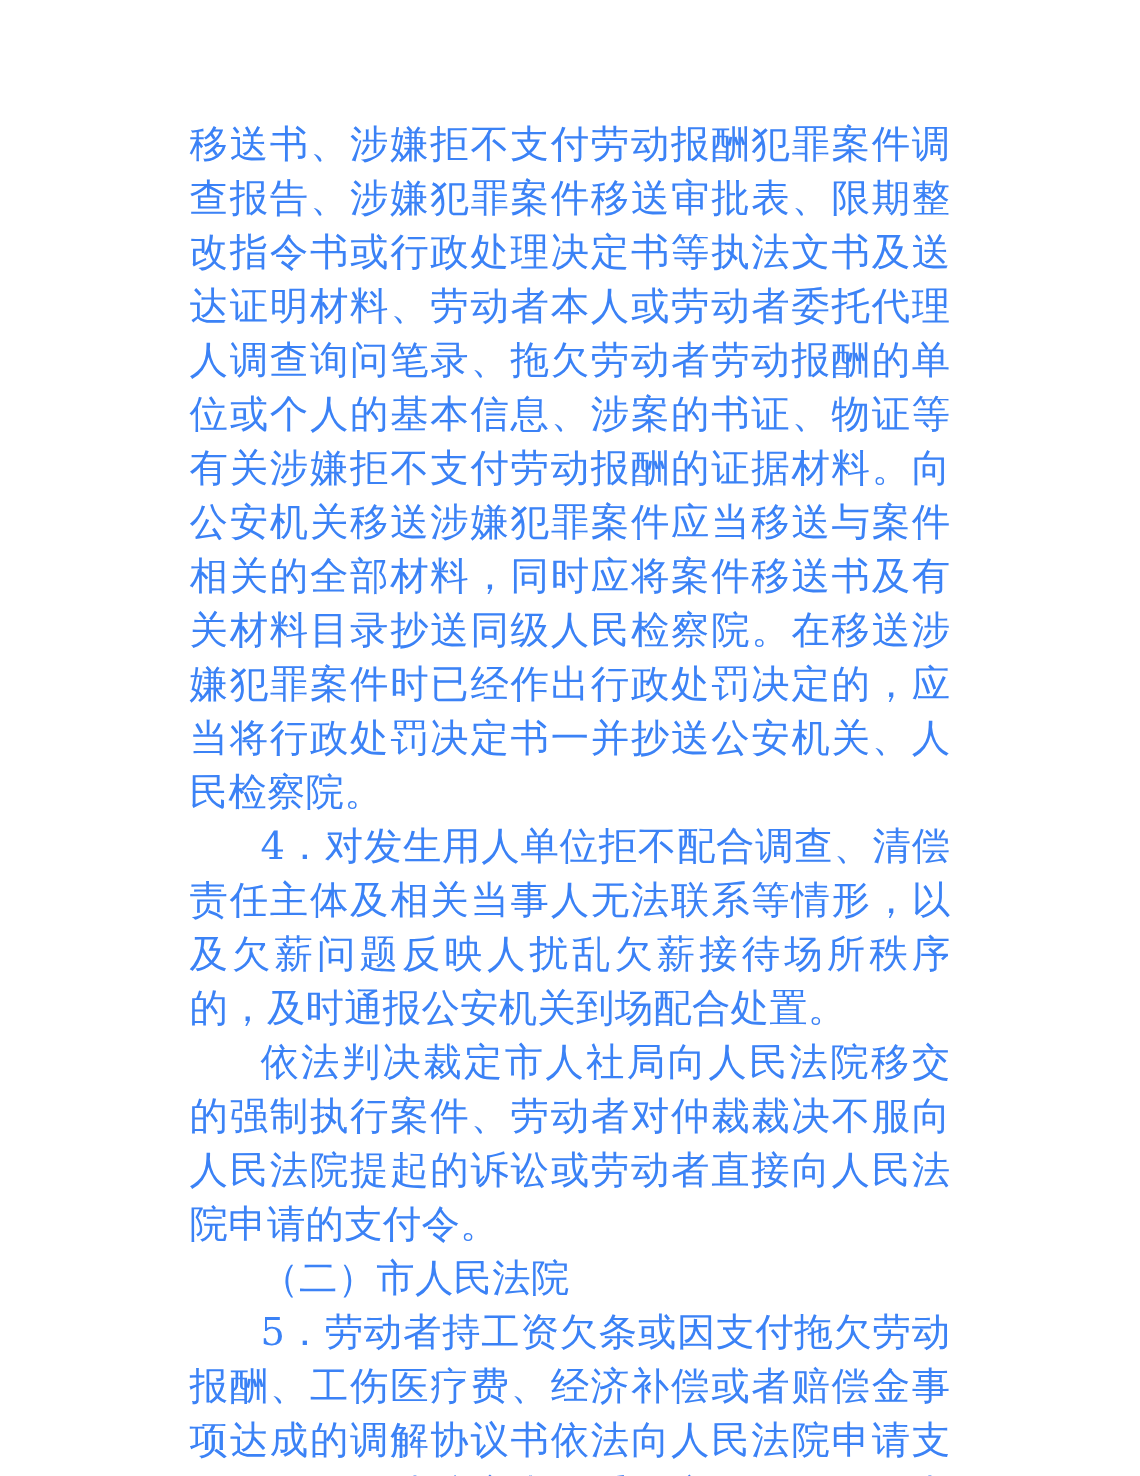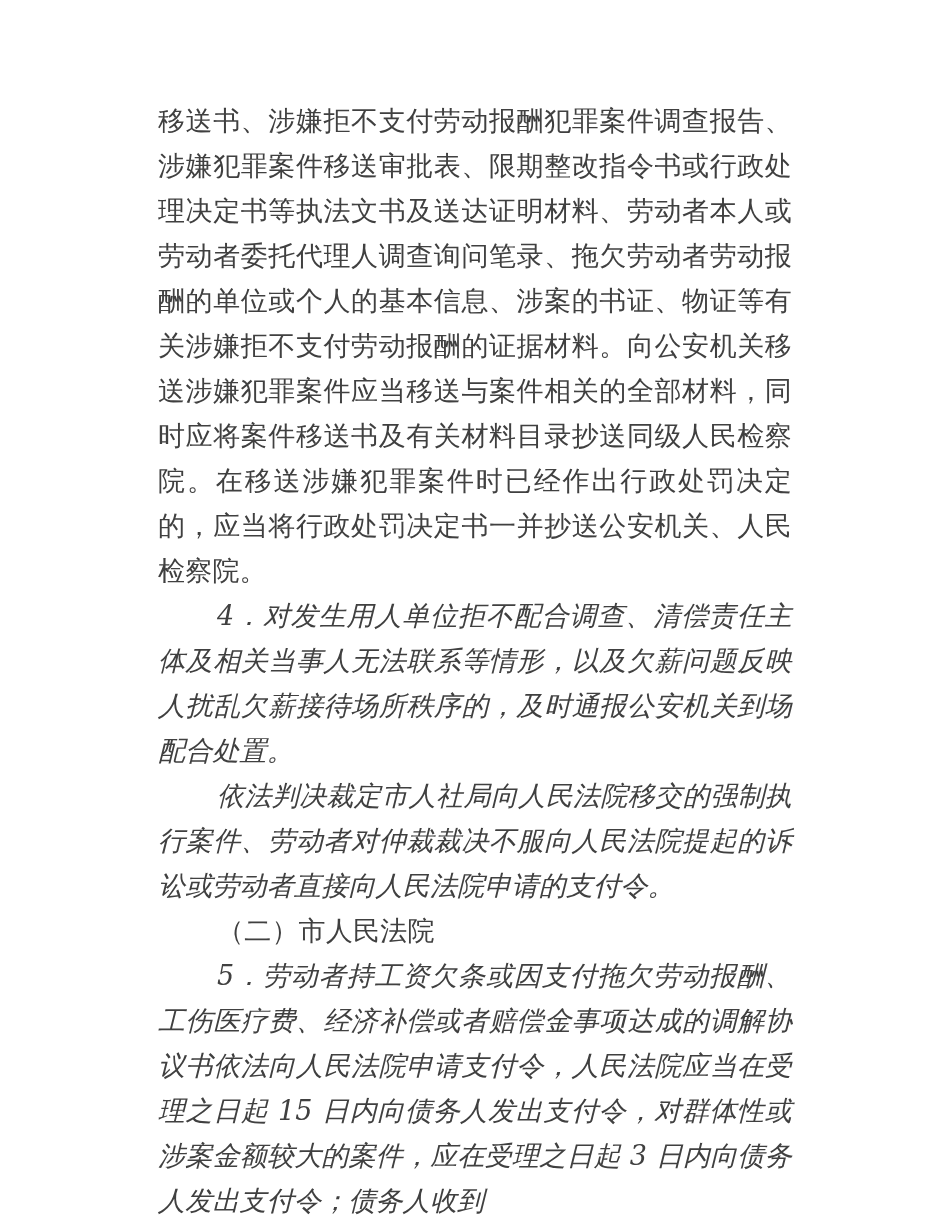--- a/index.html
+++ b/index.html
@@ -19,33 +19,32 @@
     box-sizing: border-box;
   }
   .text-column {
     position: absolute;
     left: 158px;
     top: 98px;
     width: 634px;
   }
   .para {
     font-family: "DejaVu Serif", "Liberation Serif", serif;
-    font-size: 27px;
+    font-size: 32px;
     line-height: 45px;
-    color: #404040;
+    color: #3b82f6;
     text-align: justify;
     text-justify: inter-character;
     letter-spacing: 0.2px;
     margin: 0;
     word-break: break-all;
     -webkit-font-smoothing: antialiased;
   }
   .para.indent-2 {
     text-indent: 59px;
-    font-style: italic;
   }
   .para.heading {
     text-indent: 59px;
   }
   
   .para.last-flush {
     text-align-last: left;
   }
 </style>
 </head>

